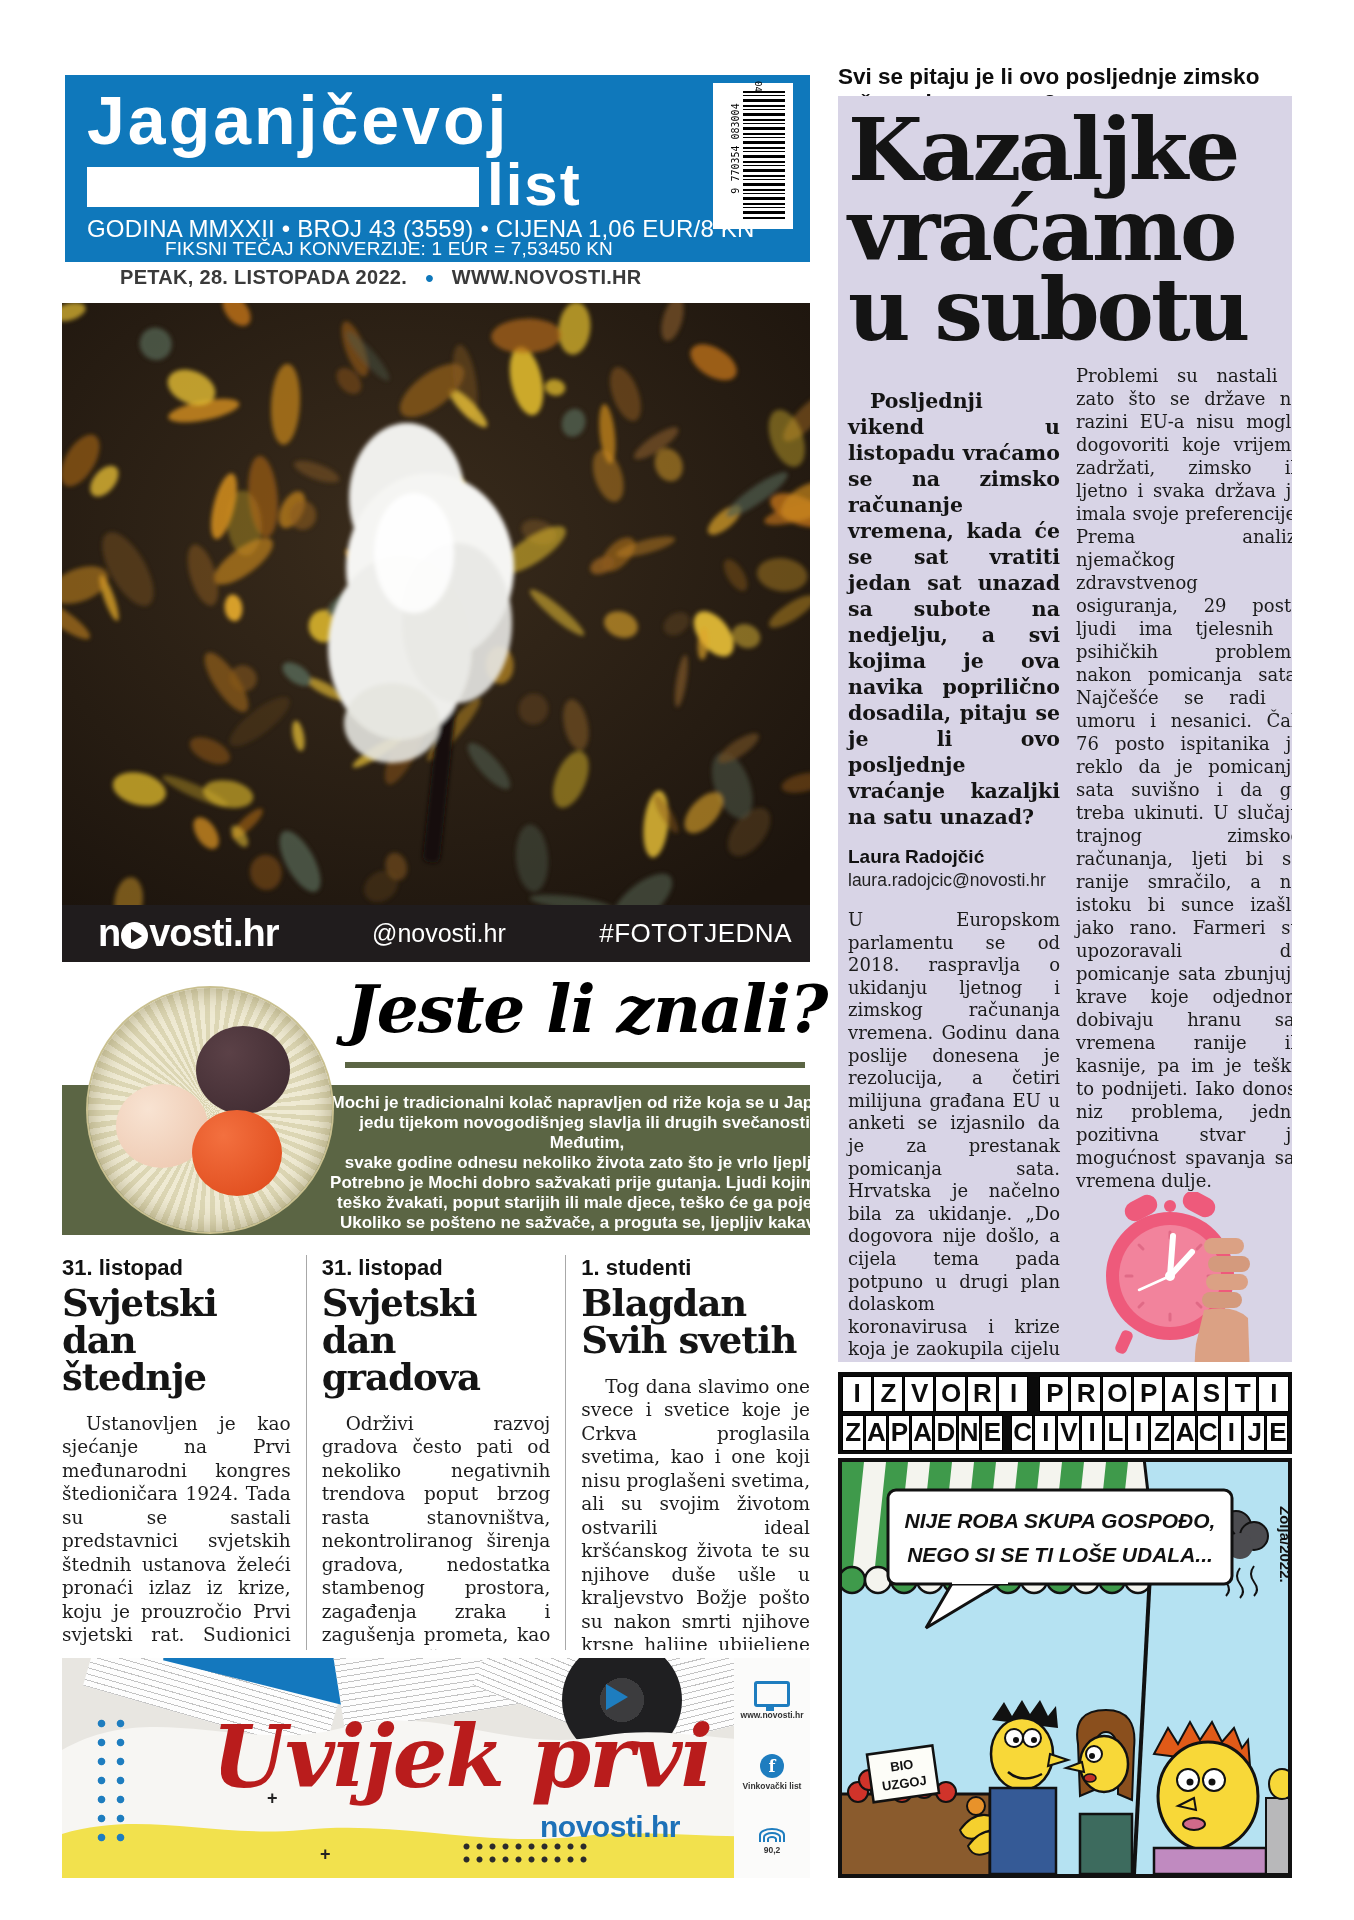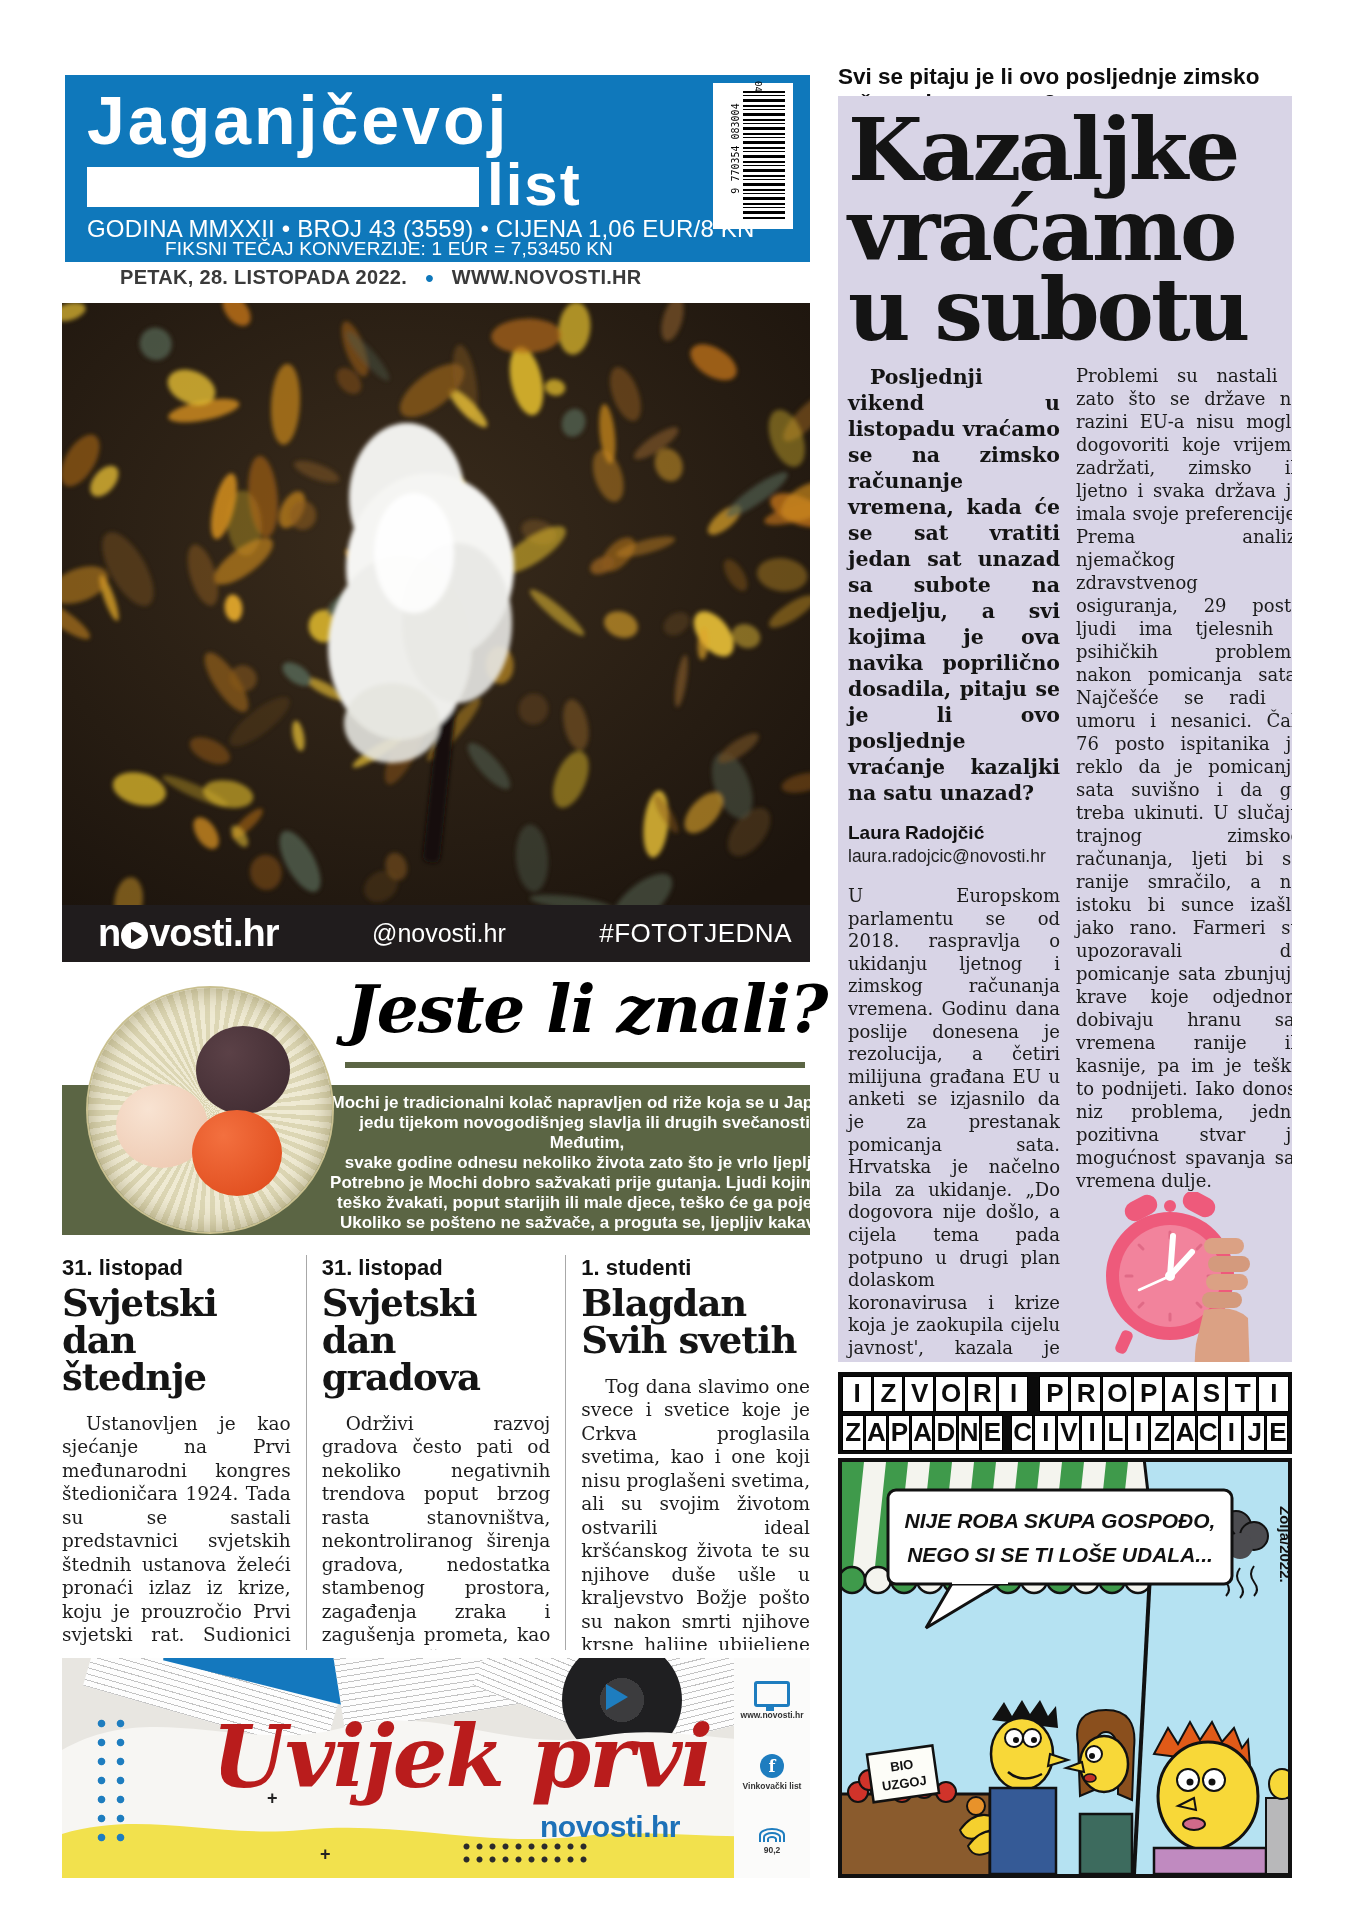--- a/index.html
+++ b/index.html
@@ -101,21 +101,21 @@
   
   .kicker-main{position:absolute;left:838px;top:64px;width:454px;font-size:22.5px;font-weight:700;color:#0d0d0d;}
   .lav{position:absolute;left:838px;top:96px;width:454px;height:1266px;background:#d8d4e6;overflow:hidden;}
   .headline{padding:14px 12px 0 10px;}
   .headline div{font-family:"DejaVu Serif",serif;font-weight:700;font-size:86px;line-height:80px;
                 letter-spacing:-3px;color:#141414;}
   .art-cols{display:flex;gap:16px;padding:14px 10px 0 10px;height:900px;}
   .acol1{width:212px;flex:0 0 212px;}
   .acol2{flex:1 1 auto;display:flex;flex-direction:column;}
   .lead{font-family:"DejaVu Serif",serif;font-weight:700;font-size:20.5px;line-height:26px;
-        text-align:justify;text-indent:22px;color:#141414;}
+        text-align:justify;text-indent:22px;color:#141414;margin-top:24px;}
   .byline{margin-top:16px;font-size:19px;font-weight:700;color:#111;}
   .bymail{margin-top:2px;font-size:17.5px;color:#222;}
   .abody{margin-top:18px;font-family:"DejaVu Serif",serif;font-size:18px;line-height:22.6px;
          text-align:justify;color:#1b1b1b;}
   .abody2{font-family:"DejaVu Serif",serif;font-size:18px;line-height:23px;text-align:justify;color:#1b1b1b;}
   .clock-wrap{margin-top:auto;}
 
   
   .comic-title{position:absolute;left:838px;top:1372px;width:454px;height:82px;background:#0b0b0b;
                box-sizing:border-box;padding:3px;display:flex;flex-direction:column;gap:2px;}

